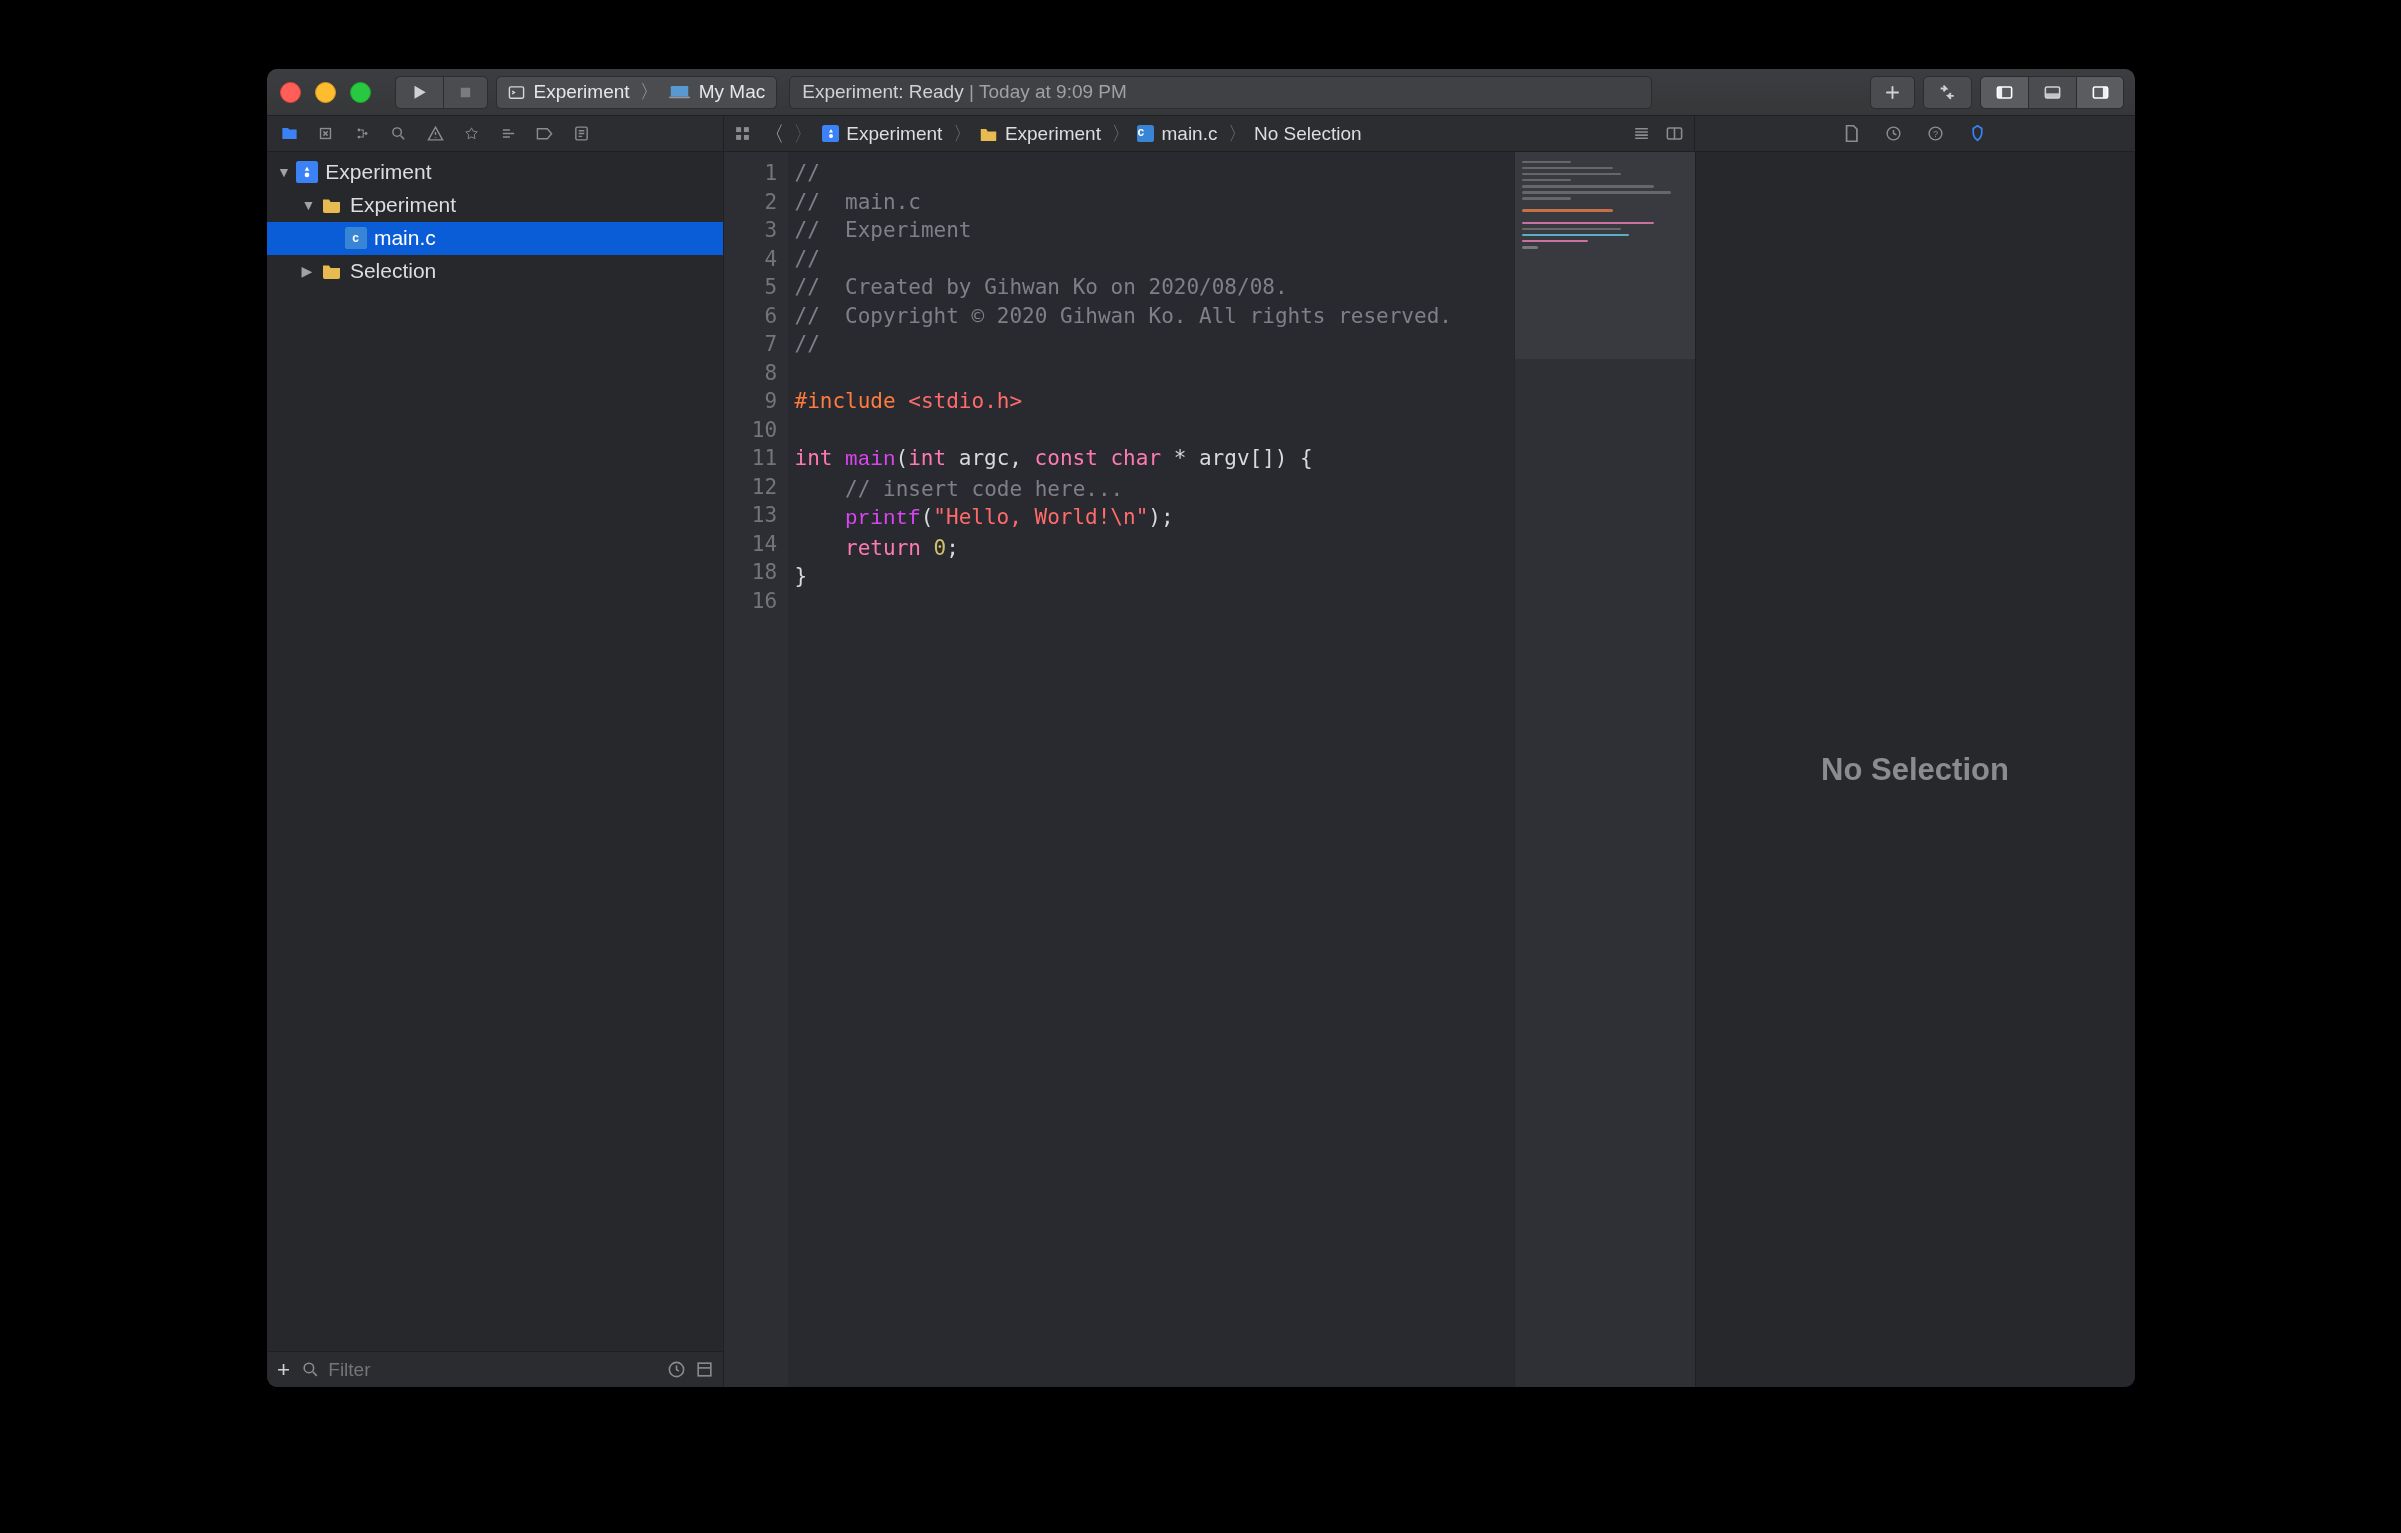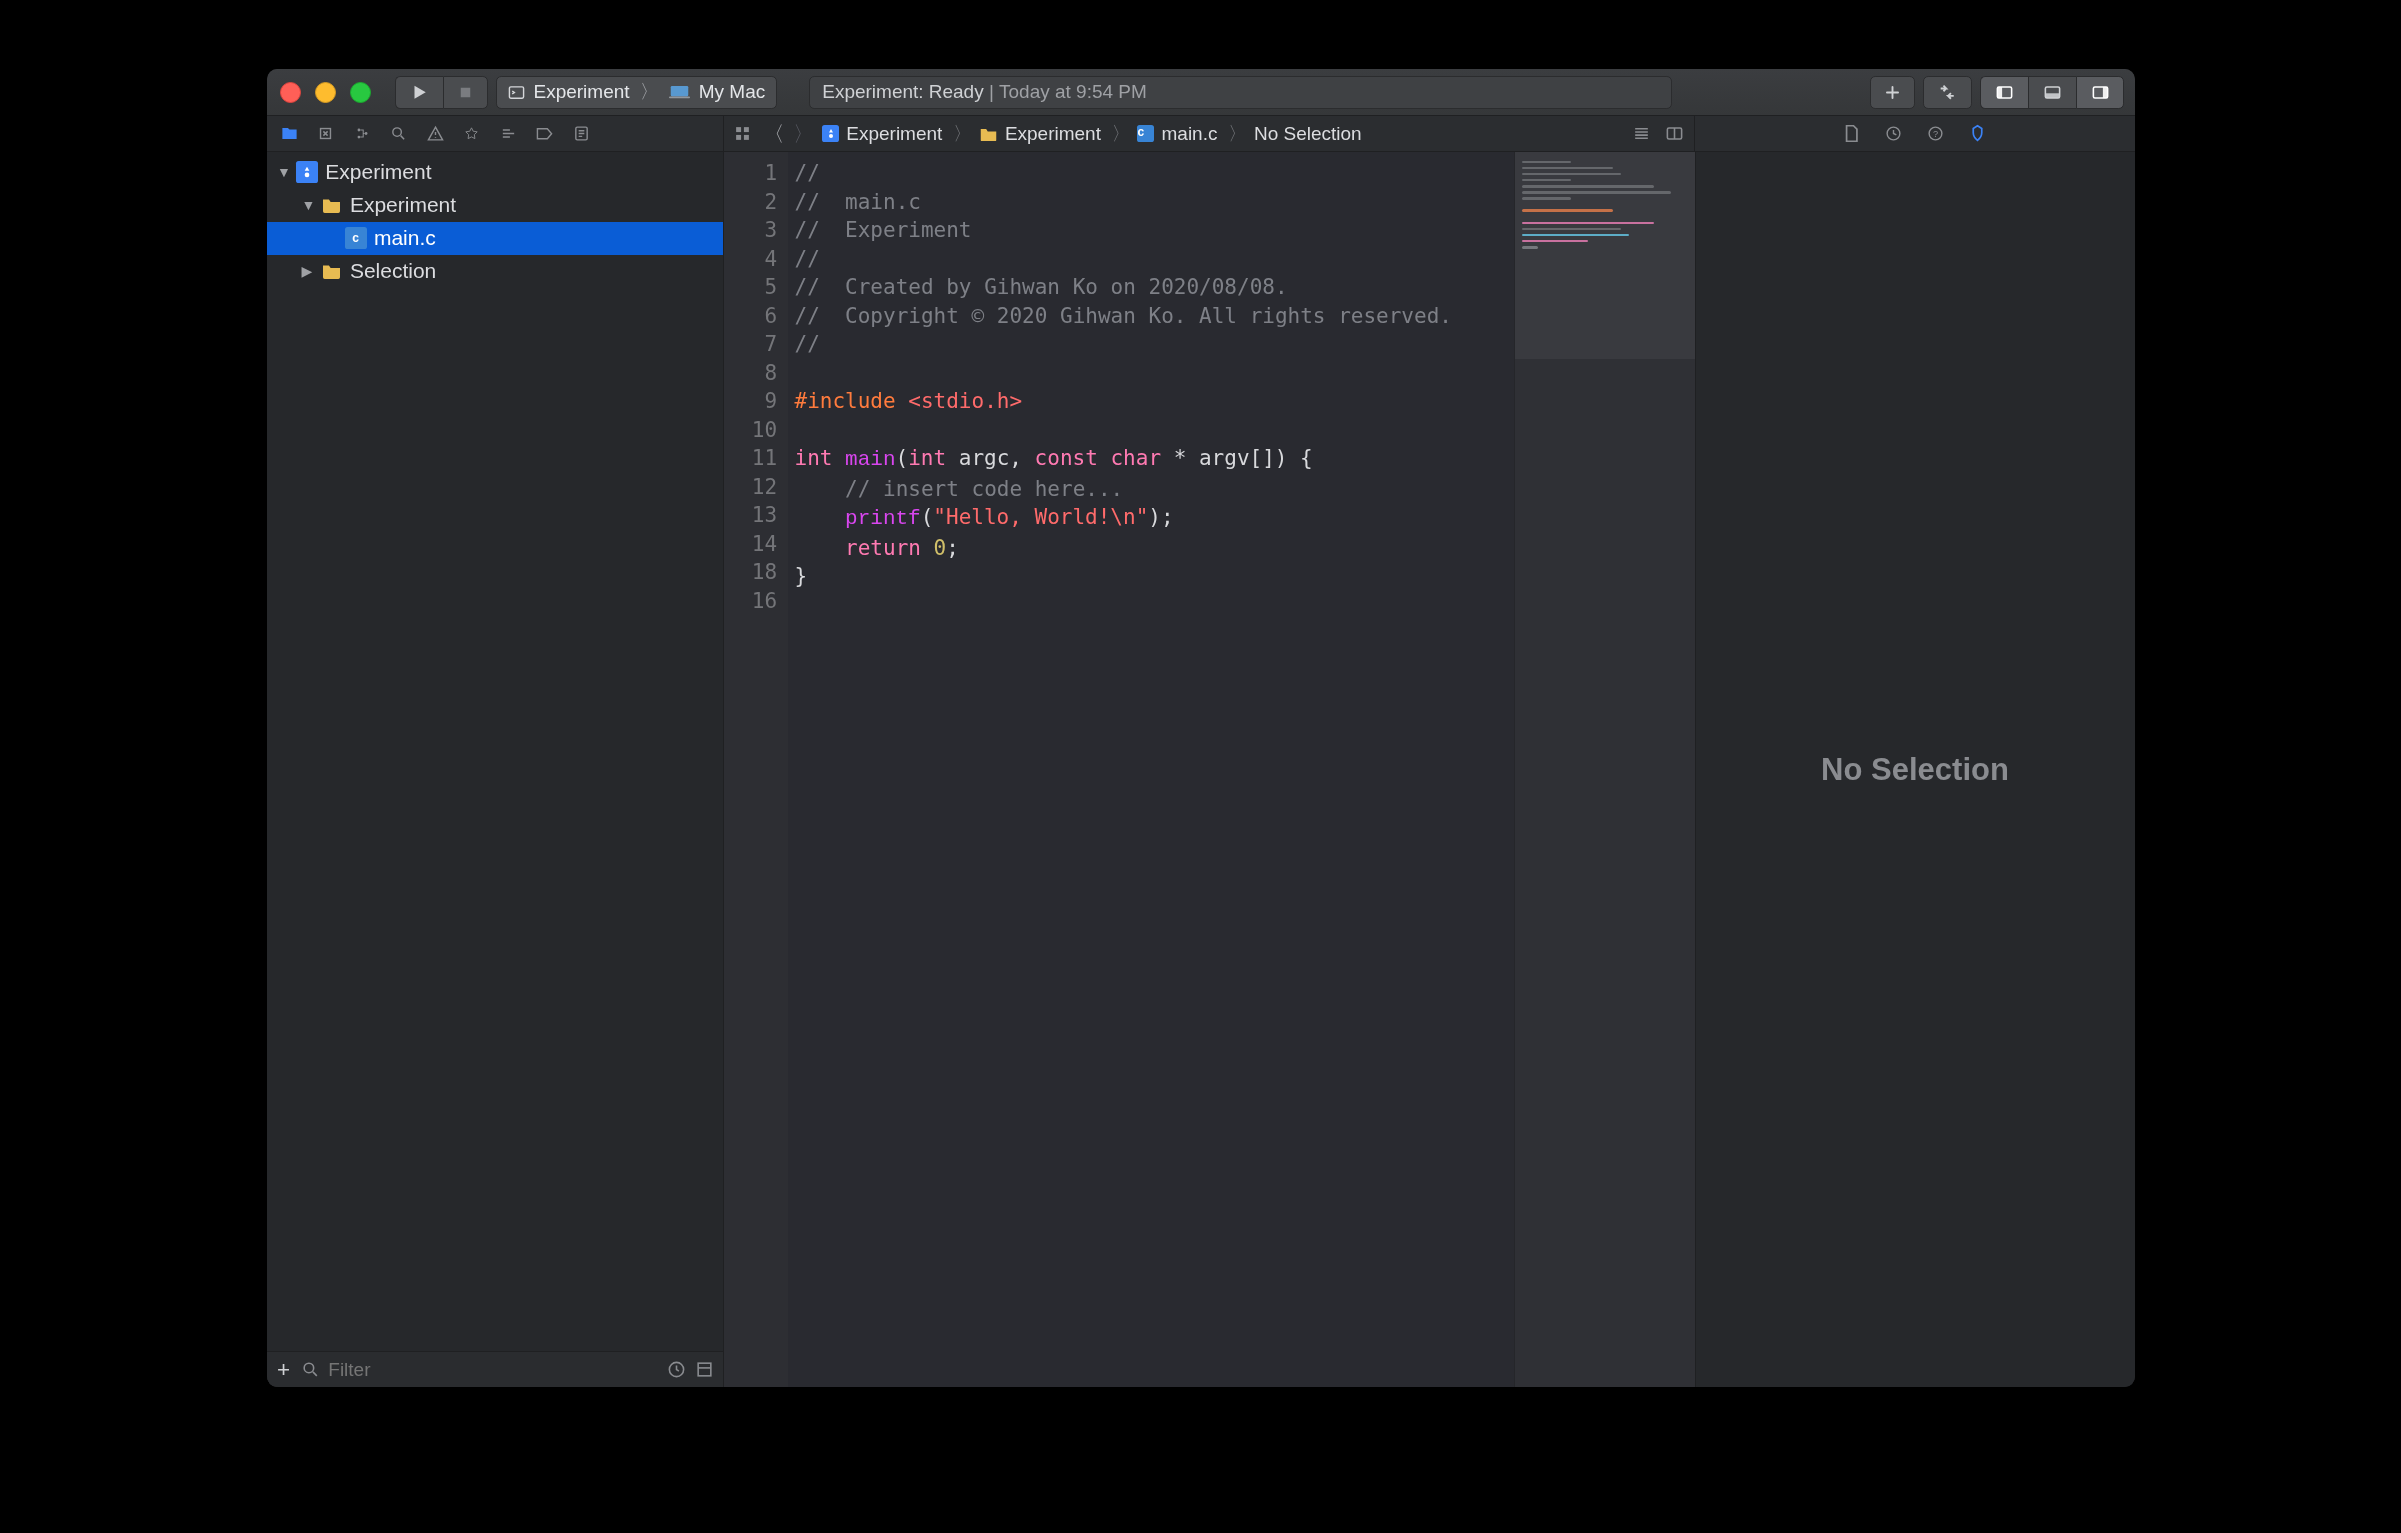--- a/index.html
+++ b/index.html
@@ -69,21 +69,21 @@
   .activity {
     flex: 0 0 863px;
     height: 33px;
     background: #3f4144;
     border: 0.9px solid #2b2c2e;
     border-radius: 5.2px;
     display:flex; align-items:center;
     padding: 0 12px; color:#cfd1d4;
     font-size: 19px;
     gap: 5.2px;
-    margin-left: 24px;
+    margin-left: 4px;
   }
   .activity .muted { color:#9fa1a5; }
   .spacer { flex:1; }
 
   .view-toggle .tb-btn { width: 48px; padding:0;}
   .tb-btn.active { background:#5a5c60; color:#fff; }
   .icon18 { width: 19px; height: 19px; display:block; }
   .icon22 { width: 22.4px; height: 22.4px; display:block; }
 
   
@@ -226,21 +226,21 @@
           <rect x="2" y="1" width="20" height="12" rx="1.5" fill="#5aa2e0"></rect>
           <rect x="0" y="13" width="24" height="2" rx="1" fill="#9aa0a6"></rect>
         </svg>
       <span>My Mac</span>
     </div>
 
     <div class="activity">
       <span>Experiment: </span>
       <span>Ready</span>
       <span class="muted"> | </span>
-      <span class="muted">Today at 9:54 PM</span>
+      <span class="muted">Today at 9:09 PM</span>
     </div>
 
     <div class="spacer"></div>
 
     <div class="tb-btn" title="Library">
       <svg class="icon18" viewBox="0 0 24 24">
           <path stroke="currentColor" stroke-width="2.4" d="M12 5v14M5 12h14" stroke-linecap="round"></path>
         </svg>
     </div>
     <div class="tb-btn" title="Code Review">

